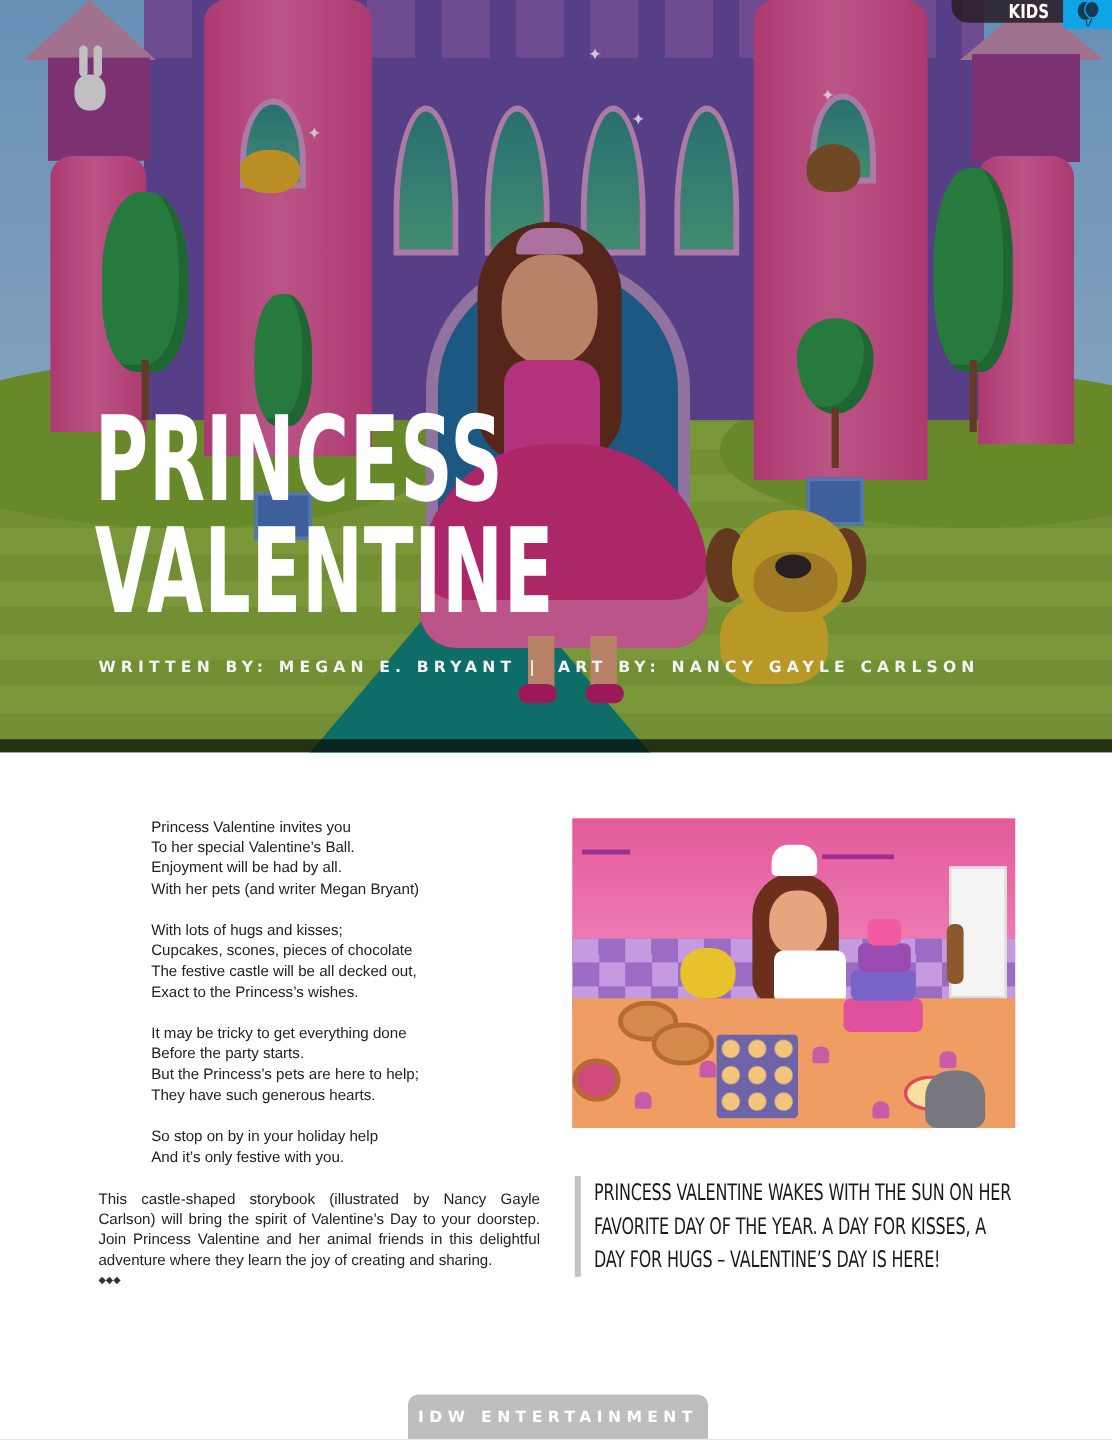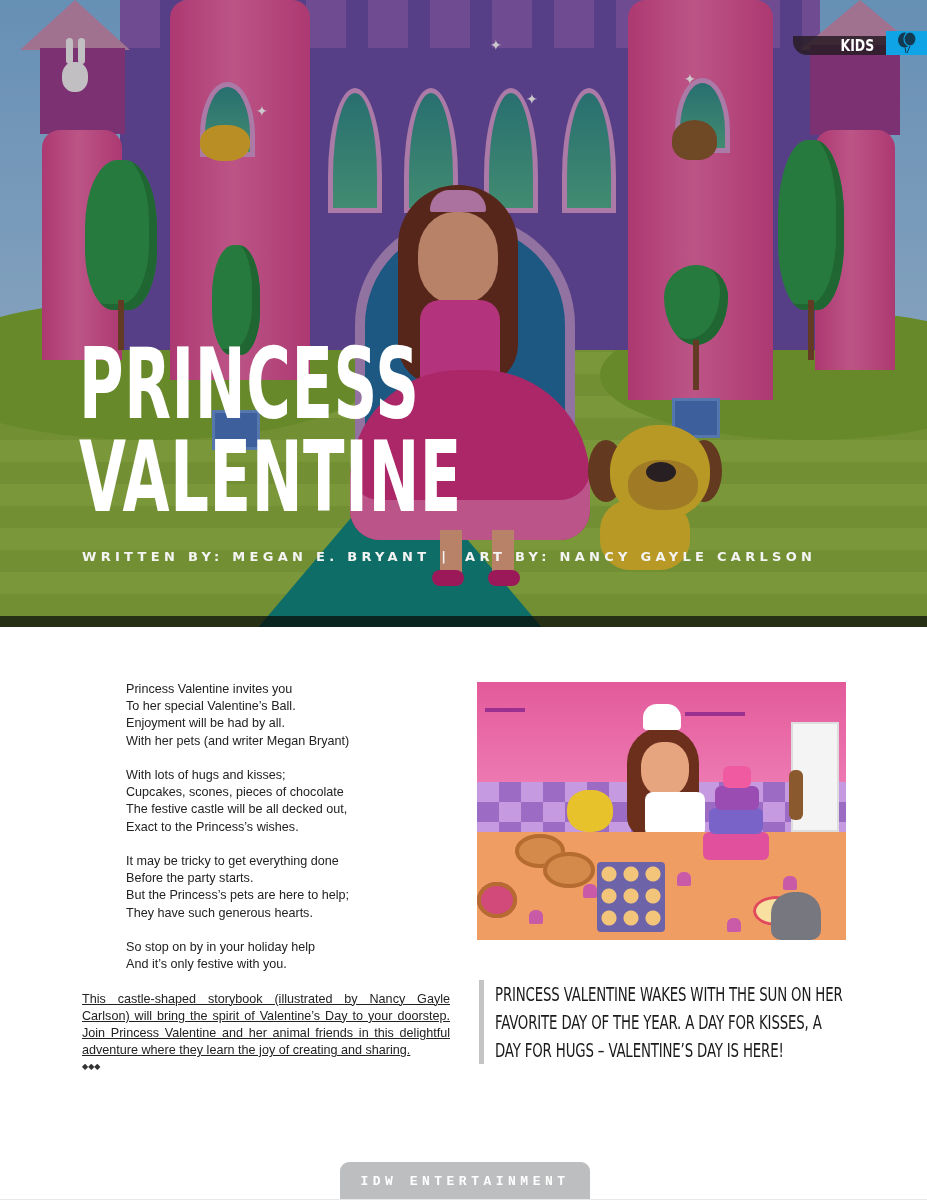--- a/index.html
+++ b/index.html
@@ -49,33 +49,33 @@
     .hero-bottom-bar { position: absolute; left: 0; bottom: 0; width: 927px; height: 11px; background: rgba(10, 14, 8, 0.75); }
 
     .hero-title { position: absolute; left: 79px; top: 338px; width: 520px; color: #ffffff;
       font-family: "DejaVu Sans", sans-serif; font-weight: bold; font-size: 98px; line-height: 93px;
       letter-spacing: 1px; transform: scaleX(0.62); transform-origin: left top; text-transform: uppercase; }
     .hero-title span { display: block; }
     .byline { position: absolute; left: 82px; top: 549px; color: #f4f4f4; font-family: "DejaVu Sans", sans-serif;
       font-weight: bold; font-size: 13px; letter-spacing: 4.3px; white-space: nowrap; text-transform: uppercase; }
     .byline .sep { margin: 0 6px 0 2px; }
 
-    .kids-badge { position: absolute; right: 0; top: 0; height: 25px; display: flex; align-items: flex-end; margin-top: 30px; }
+    .kids-badge { position: absolute; right: 0; top: 0; height: 37px; display: flex; align-items: flex-start; }
     .kids-label { background: rgba(40, 28, 36, 0.85); color: #ffffff; font-family: "DejaVu Sans", sans-serif; font-weight: bold;
       font-size: 16px; padding: 0 12px 0 38px; display: flex; align-items: center; border-radius: 0 0 0 14px;
       transform-origin: right center; }
     .kids-label span { display: inline-block; transform: scaleX(0.78); transform-origin: right center; }
     .kids-icon-box { width: 41px; background: #0fa4e6; display: flex; align-items: center; justify-content: center; }
 
     
     .poem { position: absolute; left: 82px; top: 681px; width: 368px; font-family: "Liberation Sans", sans-serif;
       font-size: 12.6px; line-height: 17.2px; color: #222222; }
     .stanza { margin-bottom: 17.2px; margin-left: 44px; }
     .stanza p { white-space: nowrap; }
-    .blurb { text-align: justify; text-decoration: underline; }
+    .blurb { text-align: justify; }
     .dots { font-size: 8px; letter-spacing: 0px; color: #333; line-height: 12px; margin-top: 2px; }
 
     
     .kitchen { position: absolute; left: 477px; top: 682px; width: 369px; height: 258px; overflow: hidden; background: #e8609f; }
     .k-wall { position: absolute; left: 0; top: 0; width: 100%; height: 120px; background: linear-gradient(#e35a9a, #ef7fb6); }
     .k-floor { position: absolute; left: 0; top: 100px; width: 100%; height: 60px;
       background: repeating-conic-gradient(#9c6bc4 0 25%, #c59ae0 0 50%) 0 0 / 44px 40px; }
     .k-table { position: absolute; left: 0; top: 150px; width: 100%; height: 108px; background: #ef9d62; }
     .k-shelf { position: absolute; height: 4px; background: #9a3090; }
     .k-fridge { position: absolute; left: 314px; top: 40px; width: 48px; height: 110px; background: #f4f4f4; border: 2px solid #ddd; }
@@ -257,15 +257,15 @@
   <div class="k-cupcake" style="left:306px;top:194px;"></div>
   <div class="k-pie" style="left:276px;top:214px;width:46px;height:30px;background:#f7e0a0;box-shadow:inset 0 0 0 3px #e04a5a;"></div>
   <div class="k-cat"></div>
 </figure>
 
 <blockquote class="pullquote">
   <p>Princess Valentine wakes with the sun on her favorite day of the year. A day for kisses, a day for hugs – Valentine’s Day is here!</p>
 </blockquote>
 
 <div class="footer-tab">
-  <span style="text-transform:uppercase;font-family:Liberation Mono, monospace;">IDW Entertainment</span>
+  <span style="text-transform:uppercase;">IDW Entertainment</span>
 </div>
 <div class="footer-line"></div>
 
 </body></html>

